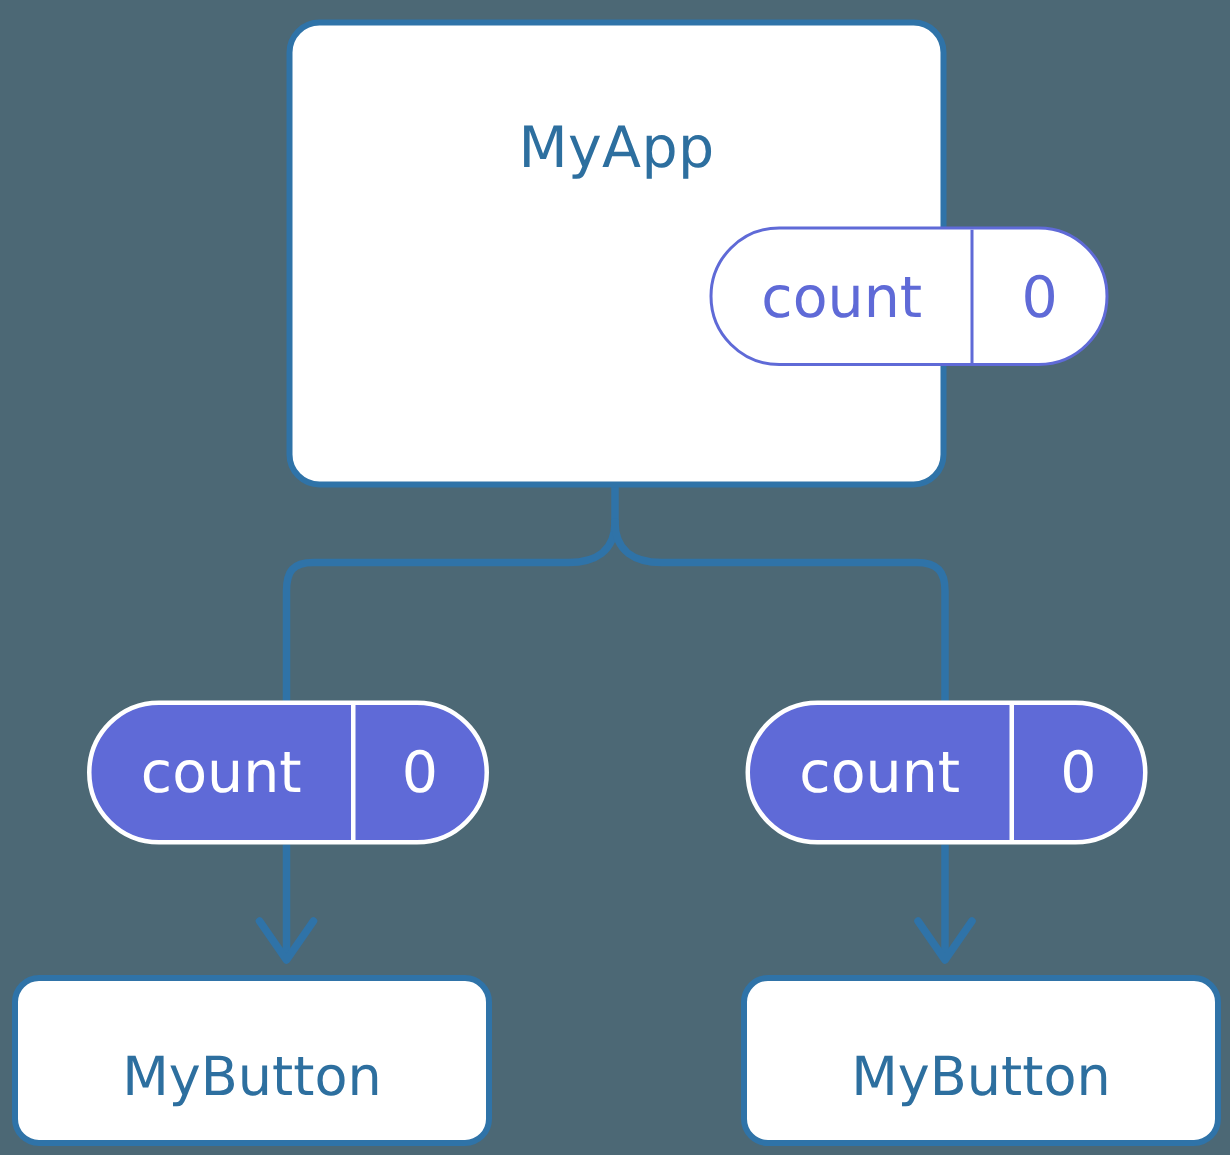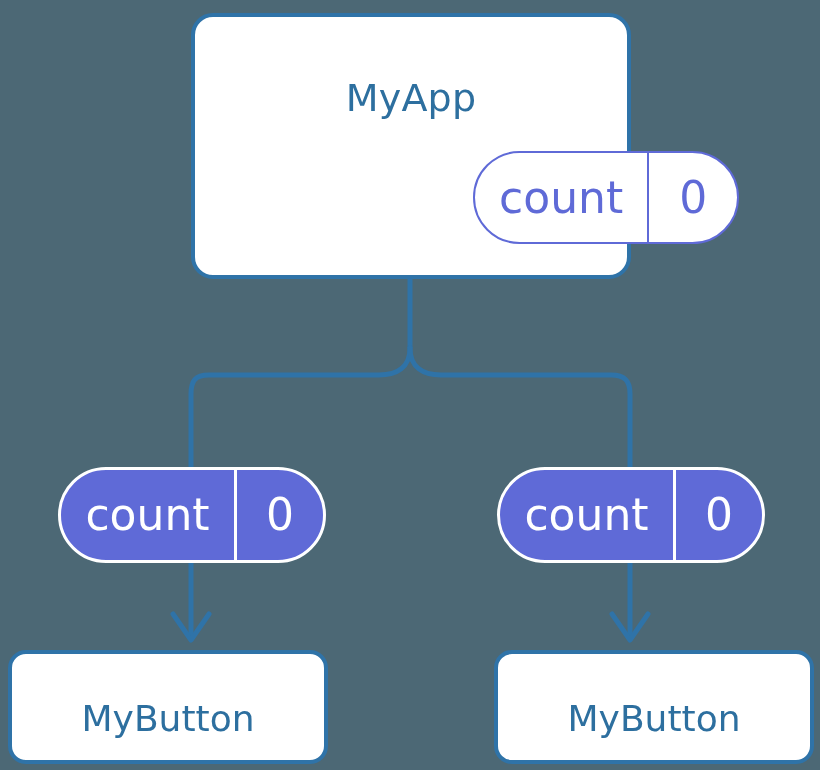--- a/index.html
+++ b/index.html
@@ -34,21 +34,21 @@
     position: absolute;
     background: #ffffff;
     border: 4px solid #2f73a8;
     border-radius: 18px;
     box-sizing: border-box;
   }
   #myapp-card {
     left: 191px;
     top: 13px;
     width: 440px;
-    height: 266px;
+    height: 312px;
     border-radius: 22px;
   }
   .card-title {
     position: absolute;
     left: 0;
     right: 0;
     text-align: center;
     color: #2d6f9f;
     font-size: 38px;
     letter-spacing: 0.2px;
@@ -65,21 +65,21 @@
     align-items: stretch;
     box-sizing: border-box;
     border-radius: 999px;
     overflow: hidden;
   }
   .pill .pill-key,
   .pill .pill-val {
     display: flex;
     align-items: center;
     justify-content: center;
-    font-size: 44px;
+    font-size: 38px;
     line-height: 1;
     box-sizing: border-box;
   }
 
   
   .pill-outline {
     border: 2px solid #5f6ad7;
     background: #ffffff;
   }
   .pill-outline .pill-key,

